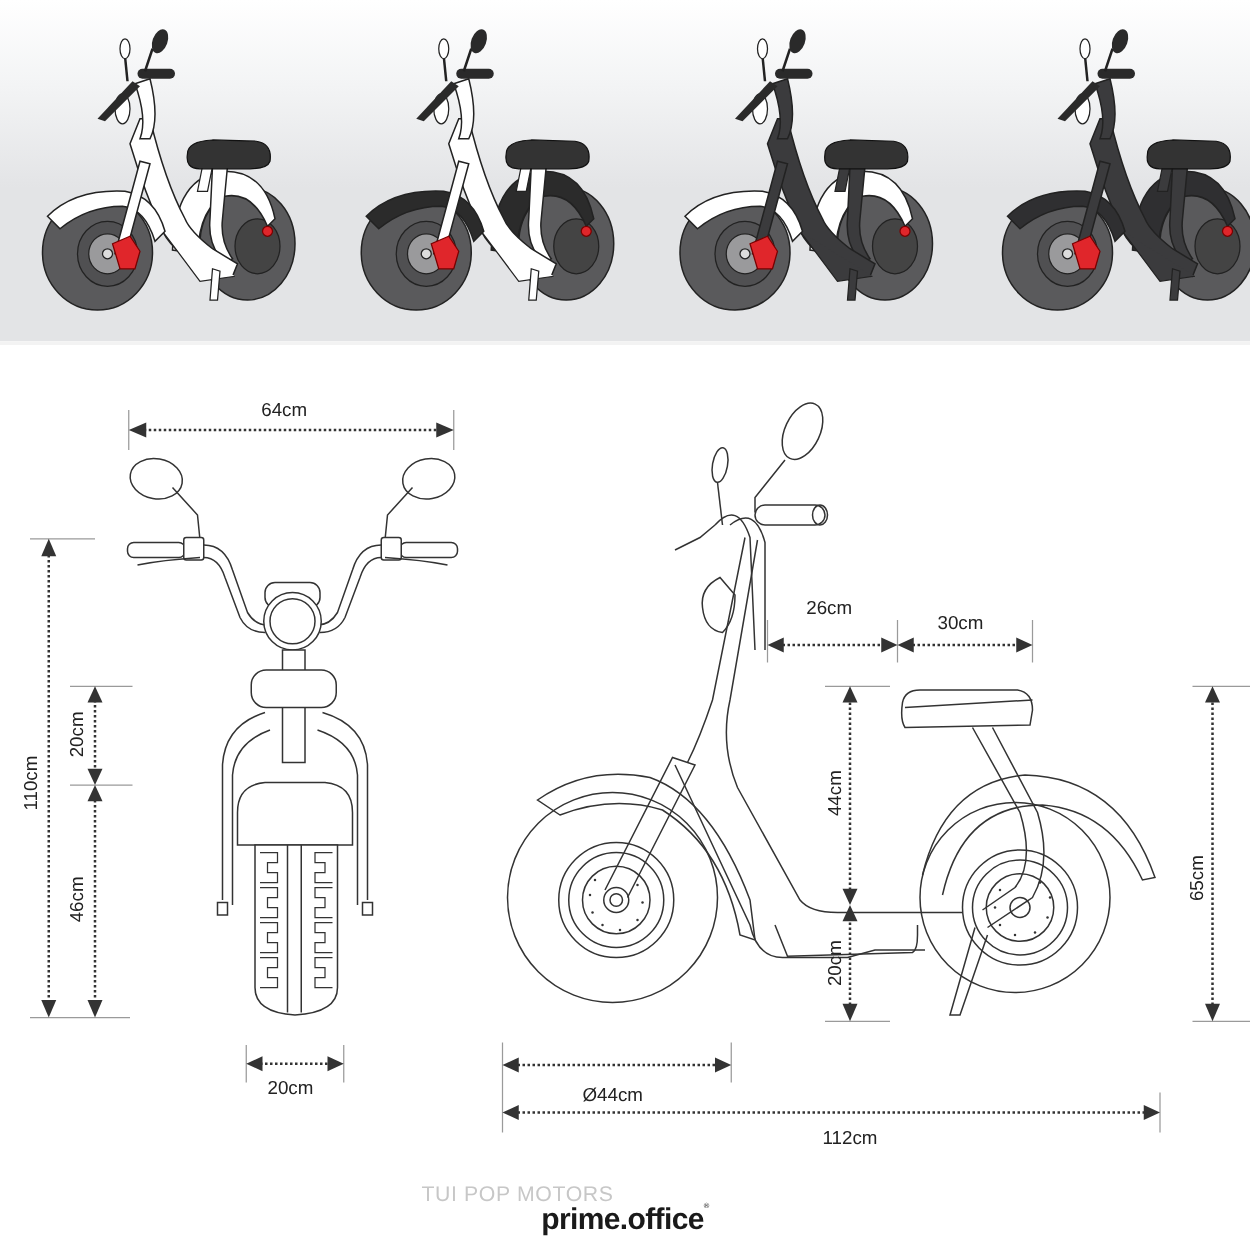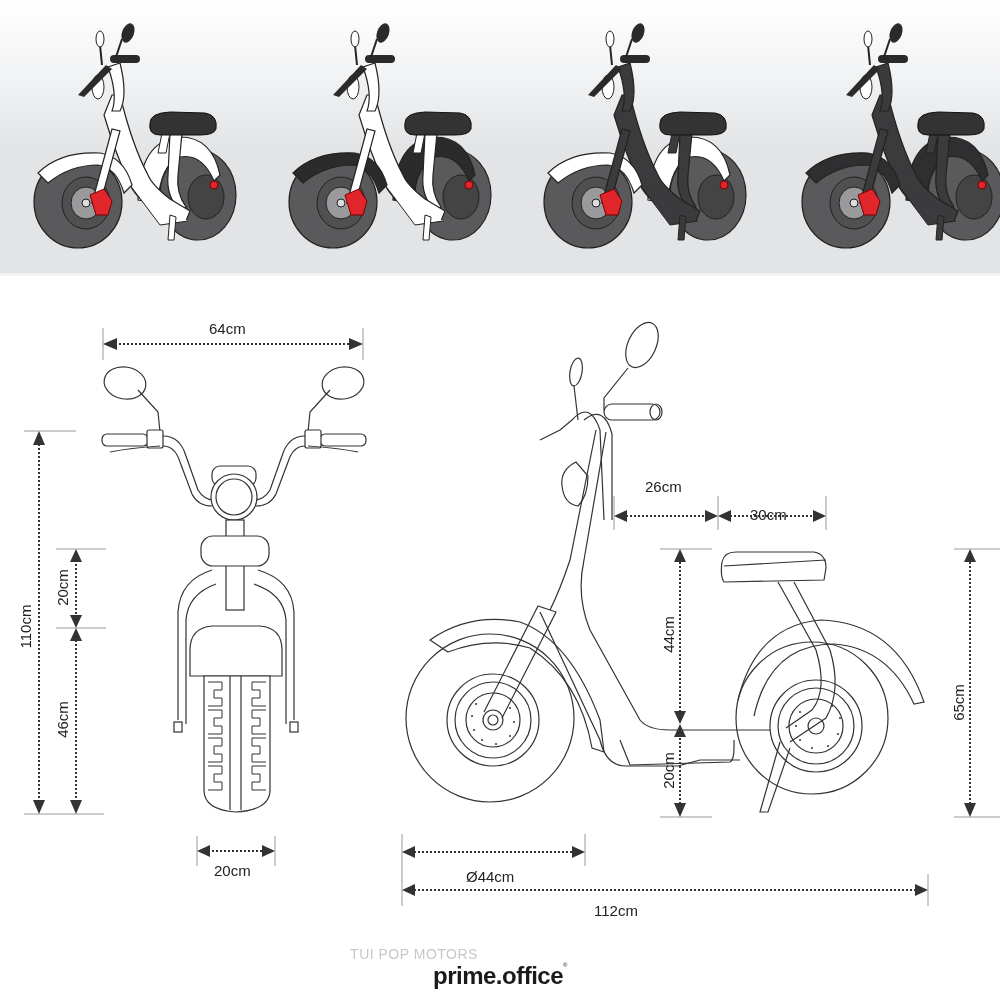--- a/index.html
+++ b/index.html
@@ -4,21 +4,21 @@
 <style>
   html, body { margin:0; padding:0; background:#ffffff; }
   body { width:1000px; height:1000px; position:relative; overflow:hidden; font-family:"Liberation Sans", sans-serif; }
   .banner { position:absolute; left:0; top:0; width:1000px; height:273px;
     background:linear-gradient(#ffffff 0%, #f3f4f5 25%, #e3e4e6 55%, #e3e4e6 100%); }
   .banner-sep { position:absolute; left:0; top:273px; width:1000px; height:3px; background:#f3f3f3; }
   .variant { position:absolute; top:25px; width:210px; height:225px; }
   svg { position:absolute; left:0; top:0; overflow:visible; }
   .dim-label { position:absolute; font-size:15px; color:#222; white-space:nowrap; }
   .dim-label.v { transform-origin:center; transform:rotate(-90deg); }
-  .brand-top { position:absolute; left:0; width:828px; top:946px; text-align:center; font-size:14px; color:#c7c7c7; letter-spacing:0.5px; }
+  .brand-top { position:absolute; left:0; width:828px; top:946px; text-align:center; font-size:17px; color:#c7c7c7; letter-spacing:0.5px; }
   .brand-main { position:absolute; left:0; width:1000px; top:962px; text-align:center; font-size:24px; font-weight:bold; color:#1a1a1a; letter-spacing:-0.5px; }
   .brand-main sup { font-size:6px; font-weight:normal; vertical-align:top; }
 </style>
 </head>
 <body>
 
 <div class="banner"></div>
 <div class="banner-sep"></div>
 
 <div id="variants">
@@ -380,21 +380,21 @@
   </g>
 </svg>
 
 <span class="dim-label" style="left:209px;top:320px">64cm</span>
 <span class="dim-label v" style="left:-5px;top:618px;width:60px;text-align:center">110cm</span>
 <span class="dim-label v" style="left:37px;top:579px;width:50px;text-align:center">20cm</span>
 <span class="dim-label v" style="left:37px;top:711px;width:50px;text-align:center">46cm</span>
 <span class="dim-label" style="left:214px;top:862px">20cm</span>
 
 <span class="dim-label" style="left:645px;top:478px">26cm</span>
-<span class="dim-label" style="left:750px;top:506px">30cm</span>
+<span class="dim-label" style="left:750px;top:490px">30cm</span>
 <span class="dim-label v" style="left:643px;top:626px;width:50px;text-align:center">44cm</span>
 <span class="dim-label v" style="left:643px;top:762px;width:50px;text-align:center">20cm</span>
 <span class="dim-label v" style="left:933px;top:694px;width:50px;text-align:center">65cm</span>
 <span class="dim-label" style="left:466px;top:868px">Ø44cm</span>
-<span class="dim-label" style="left:594px;top:902px">112cm</span>
+<span class="dim-label" style="left:658px;top:902px">112cm</span>
 
 <div class="brand-top">TUI POP MOTORS</div>
 <div class="brand-main"><span>prime.office</span><sup>®</sup></div>
 
 </body></html>

